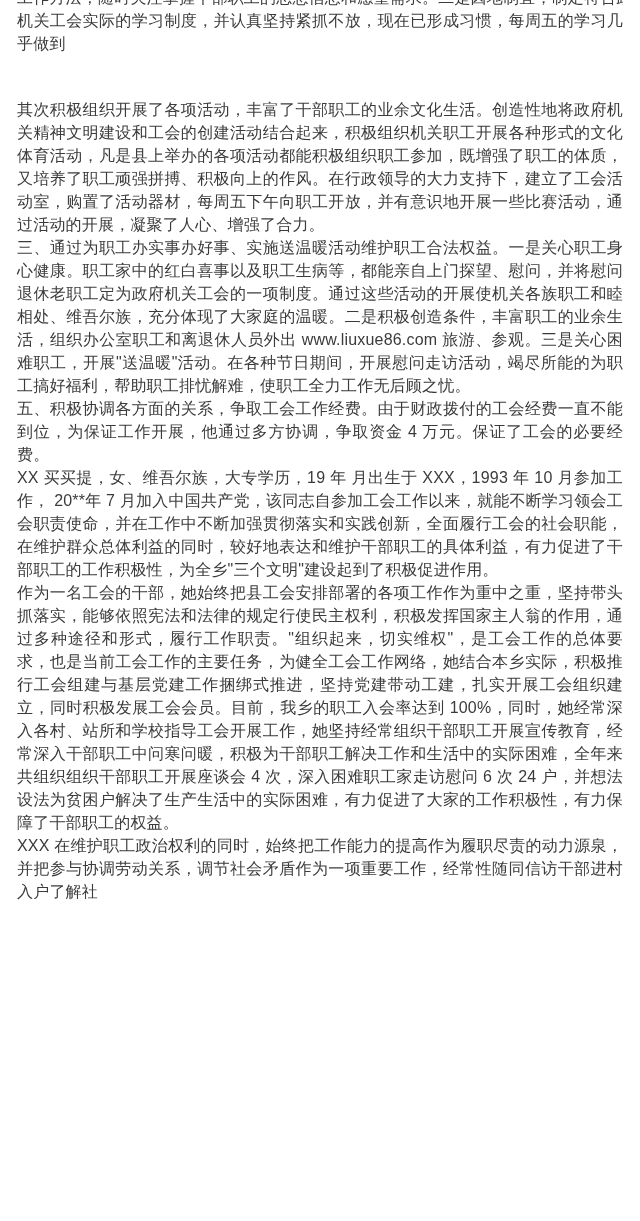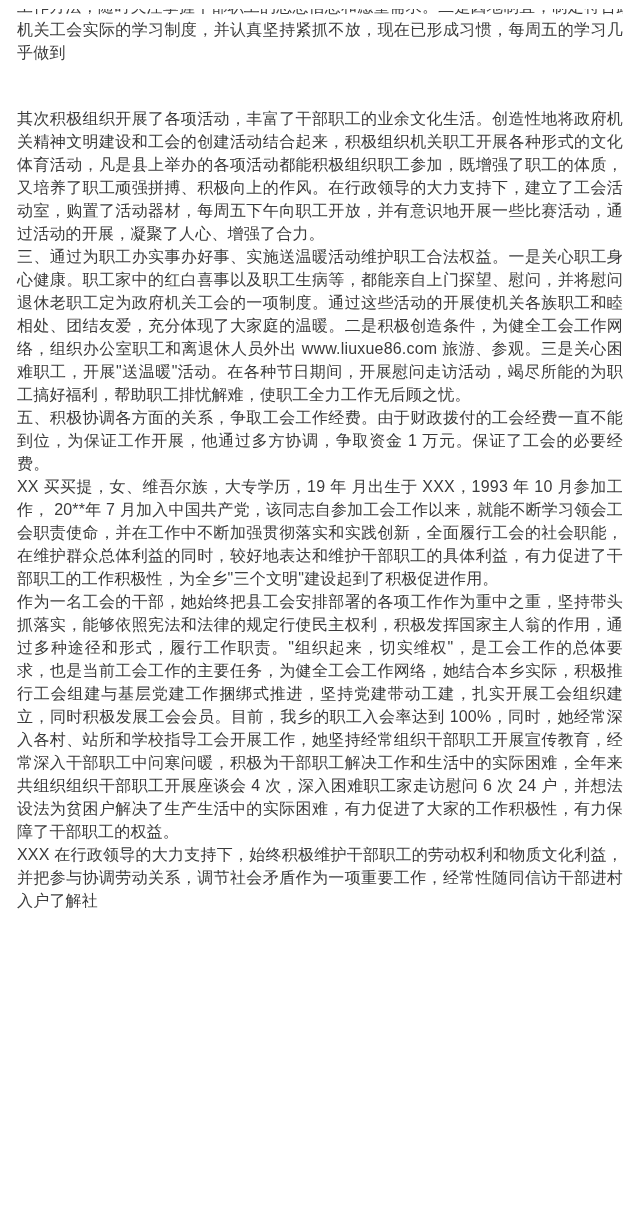--- a/index.html
+++ b/index.html
@@ -7,21 +7,21 @@
     padding: 0;
     background: #ffffff;
   }
   body {
     width: 640px;
     height: 1221px;
     overflow: hidden;
     font-family: "Liberation Sans", sans-serif;
   }
   .doc {
-    padding: 9px 17px;
+    padding: 0 17px;
     color: #3b3b3b;
     font-size: 16px;
     line-height: 23px;
     text-align: justify;
     letter-spacing: 0.2px;
   }
   .doc p {
     margin: 0;
   }
   
@@ -47,19 +47,19 @@
 
   <div class="clip-top">
     <span>工作方法，随时关注掌握干部职工的思想信息和愿望需求。二是因地制宜，制定符合政府</span>
   </div>
 
   <p>机关工会实际的学习制度，并认真坚持紧抓不放，现在已形成习惯，每周五的学习几乎做到</p>
 
   <div class="page-gap"></div>
 
   <p>其次积极组织开展了各项活动，丰富了干部职工的业余文化生活。创造性地将政府机关精神文明建设和工会的创建活动结合起来，积极组织机关职工开展各种形式的文化体育活动，凡是县上举办的各项活动都能积极组织职工参加，既增强了职工的体质，又培养了职工顽强拼搏、积极向上的作风。在行政领导的大力支持下，建立了工会活动室，购置了活动器材，每周五下午向职工开放，并有意识地开展一些比赛活动，通过活动的开展，凝聚了人心、增强了合力。</p>
-  <p>三、通过为职工办实事办好事、实施送温暖活动维护职工合法权益。一是关心职工身心健康。职工家中的红白喜事以及职工生病等，都能亲自上门探望、慰问，并将慰问退休老职工定为政府机关工会的一项制度。通过这些活动的开展使机关各族职工和睦相处、团结友爱，充分体现了大家庭的温暖。二是积极创造条件，为健全工会工作网络，组织办公室职工和离退休人员外出 www.liuxue86.com 旅游、参观。三是关心困难职工，开展"送温暖"活动。在各种节日期间，开展慰问走访活动，竭尽所能的为职工搞好福利，帮助职工排忧解难，使职工全力工作无后顾之忧。</p>
-  <p>五、积极协调各方面的关系，争取工会工作经费。由于财政拨付的工会经费一直不能到位，为保证工作开展，他通过多方协调，争取资金 1 万元。保证了工会的必要经费。</p>
+  <p>三、通过为职工办实事办好事、实施送温暖活动维护职工合法权益。一是关心职工身心健康。职工家中的红白喜事以及职工生病等，都能亲自上门探望、慰问，并将慰问退休老职工定为政府机关工会的一项制度。通过这些活动的开展使机关各族职工和睦相处、维吾尔族，充分体现了大家庭的温暖。二是积极创造条件，丰富职工的业余生活，组织办公室职工和离退休人员外出 www.liuxue86.com 旅游、参观。三是关心困难职工，开展"送温暖"活动。在各种节日期间，开展慰问走访活动，竭尽所能的为职工搞好福利，帮助职工排忧解难，使职工全力工作无后顾之忧。</p>
+  <p>五、积极协调各方面的关系，争取工会工作经费。由于财政拨付的工会经费一直不能到位，为保证工作开展，他通过多方协调，争取资金 4 万元。保证了工会的必要经费。</p>
   <p>XX 买买提，女、维吾尔族，大专学历，19 年 月出生于 XXX，1993 年 10 月参加工作， 20**年 7 月加入中国共产党，该同志自参加工会工作以来，就能不断学习领会工会职责使命，并在工作中不断加强贯彻落实和实践创新，全面履行工会的社会职能，在维护群众总体利益的同时，较好地表达和维护干部职工的具体利益，有力促进了干部职工的工作积极性，为全乡"三个文明"建设起到了积极促进作用。</p>
   <p>作为一名工会的干部，她始终把县工会安排部署的各项工作作为重中之重，坚持带头抓落实，能够依照宪法和法律的规定行使民主权利，积极发挥国家主人翁的作用，通过多种途径和形式，履行工作职责。"组织起来，切实维权"，是工会工作的总体要求，也是当前工会工作的主要任务，为健全工会工作网络，她结合本乡实际，积极推行工会组建与基层党建工作捆绑式推进，坚持党建带动工建，扎实开展工会组织建立，同时积极发展工会会员。目前，我乡的职工入会率达到 100%，同时，她经常深入各村、站所和学校指导工会开展工作，她坚持经常组织干部职工开展宣传教育，经常深入干部职工中问寒问暖，积极为干部职工解决工作和生活中的实际困难，全年来共组织组织干部职工开展座谈会 4 次，深入困难职工家走访慰问 6 次 24 户，并想法设法为贫困户解决了生产生活中的实际困难，有力促进了大家的工作积极性，有力保障了干部职工的权益。</p>
-  <p>XXX 在行政领导的大力支持下，始终积极维护干部职工的劳动权利和物质文化利益，并把参与协调劳动关系，调节社会矛盾作为一项重要工作，经常性随同信访干部进村入户了解社</p>
+  <p>XXX 在维护职工政治权利的同时，始终把工作能力的提高作为履职尽责的动力源泉，并把参与协调劳动关系，调节社会矛盾作为一项重要工作，经常性随同信访干部进村入户了解社</p>
 
 </div>
 
 </body></html>

